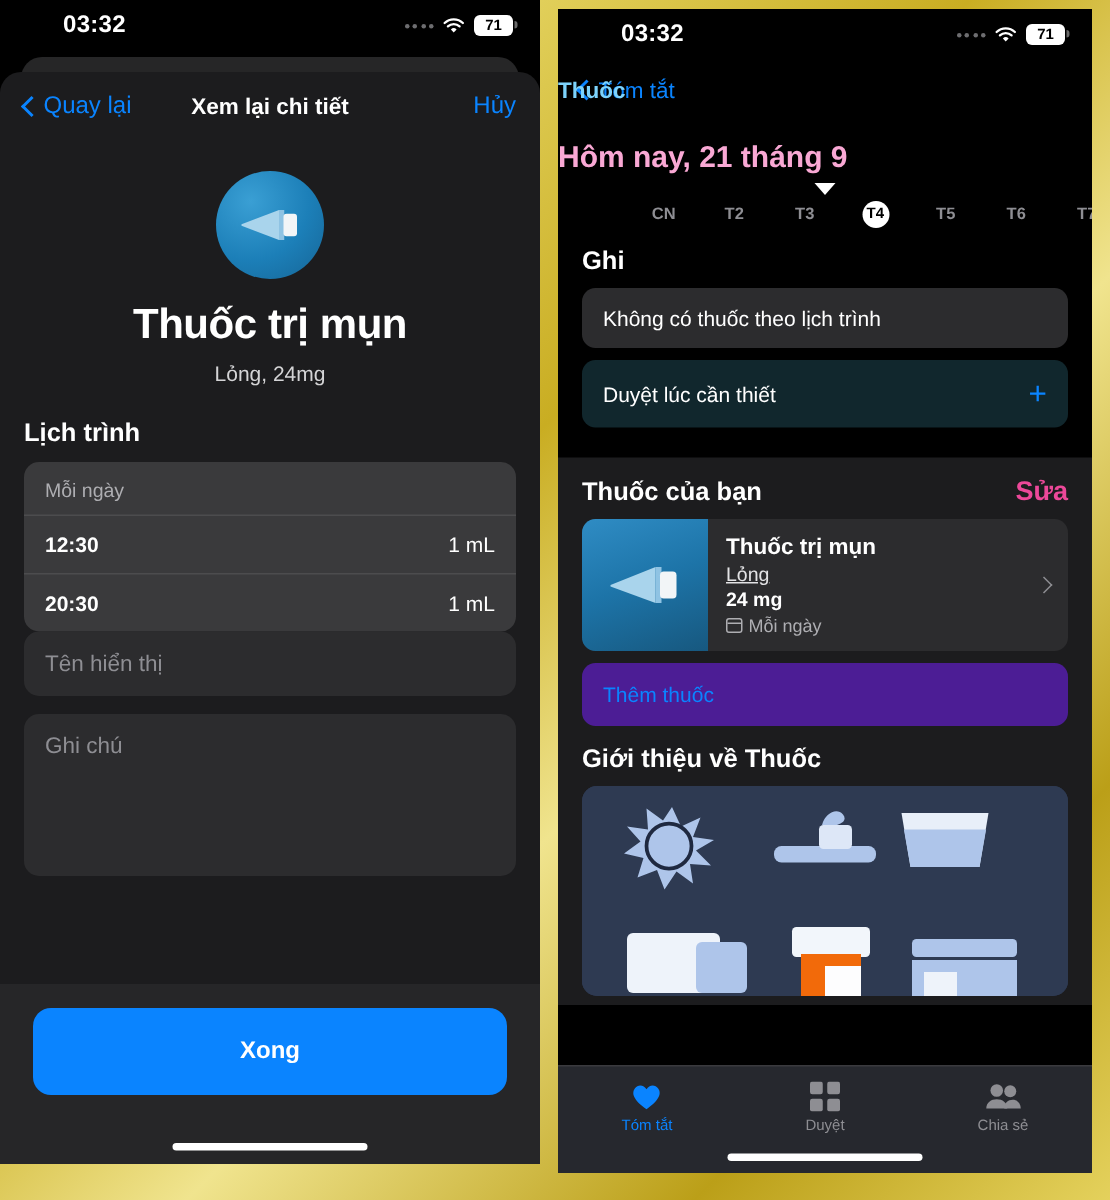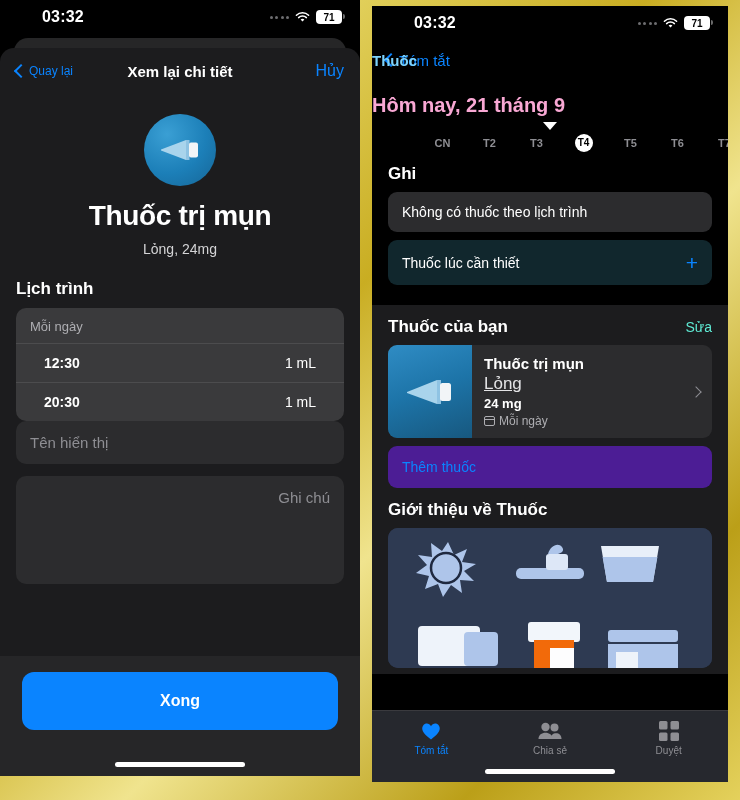--- a/index.html
+++ b/index.html
@@ -73,21 +73,21 @@
     background: #1c1c1e;
     border-radius: 14px 14px 0 0;
     overflow: hidden;
   }
   .sheet-nav {
     height: 46px;
     display: flex; align-items: center; justify-content: space-between;
     padding: 0 16px;
     position: relative;
   }
-  .nav-back { display: flex; align-items: center; gap: 3px; color: #0a84ff; font-size: 12px; }
+  .nav-back { display: flex; align-items: center; gap: 3px; color: #0a84ff; font-size: 16px; }
   .nav-title { position: absolute; left: 0; right: 0; text-align: center; color: #fff; font-size: 15px; font-weight: 600; pointer-events: none; }
   .nav-cancel { color: #0a84ff; font-size: 16px; z-index: 2; }
   .chev-left { width: 10px; height: 10px; border-left: 2.2px solid #0a84ff; border-bottom: 2.2px solid #0a84ff; transform: rotate(45deg); }
 
   .sheet-body { position: absolute; top: 46px; left: 0; right: 0; bottom: 0; overflow: hidden; }
 
   .med-hero { text-align: center; padding-top: 20px; }
   .med-circle {
     width: 72px; height: 72px; border-radius: 50%;
     margin: 0 auto;
@@ -101,36 +101,36 @@
 
   .card {
     margin: 0 16px;
     background: #3a3a3c;
     border-radius: 10px;
     overflow: hidden;
   }
   .card-head { color: #aeaeb2; font-size: 13px; padding: 11px 14px 9px; }
   .card-row {
     display: flex; align-items: center; justify-content: space-between;
-    padding: 11px 28px;
+    padding: 11px 14px;
     border-top: .5px solid #4c4c4e;
     color: #fff; font-size: 14px;
   }
   .card-row .t { font-weight: bold; }
   .card-row .d { font-weight: normal; }
 
   .field {
     margin: 0 16px 12px;
     background: #2c2c2e;
     border-radius: 10px;
     color: #8e8e93;
     font-size: 15px;
     padding: 13px 14px;
   }
-  .field.note { height: 108px; text-align: right; }
+  .field.note { height: 108px; }
 
   .sheet-footer {
     position: absolute; left: 0; right: 0; bottom: 0;
     background: #262628;
     padding: 16px 22px 0;
     height: 120px;
   }
   .btn-primary {
     display: block; width: 100%;
     background: #0a84ff; color: #fff;
@@ -160,38 +160,38 @@
     width: 18px; height: 18px; line-height: 18px; margin: 0 auto;
     font-size: 10px;
   }
   .day .dot { width: 34px; height: 34px; border-radius: 50%; background: #e6e6ea; margin: 6px auto 0; }
   .day.edge .dot { width: 28px; height: 34px; }
 
   .sect-black { background: #000; padding-bottom: 12px; }
   .sect-gray  { background: #1c1c1e; padding-bottom: 6px; }
 
   .r-sec-title { color: #fff; font-size: 17px; font-weight: bold; padding: 12px 16px 8px; display: flex; align-items: center; justify-content: space-between; }
-  .r-sec-title .edit { color: #5eead4; font-size: 14px; font-weight: normal; }
+  .r-sec-title .edit { color: #ec4899; font-size: 18px; font-weight: bold; }
 
   .r-card { margin: 0 16px 8px; background: #2c2c2e; border-radius: 9px; padding: 12px 14px; color: #fff; font-size: 14px; }
   .r-card.teal { background: #11272d; display: flex; align-items: center; justify-content: space-between; }
   .plus { color: #0a84ff; font-size: 21px; line-height: 1; font-weight: 300; }
 
   .med-item {
     margin: 0 16px; background: #2c2c2e; border-radius: 9px;
     display: flex; align-items: stretch; overflow: hidden; position: relative;
   }
   .med-thumb {
     width: 84px; flex: none;
     background: linear-gradient(160deg,#2f8cc4 0%, #1d74a8 48%, #17587f 100%);
     display: flex; align-items: center; justify-content: center;
   }
   .med-info { flex: 1; padding: 10px 12px; }
   .med-info .n { color: #fff; font-size: 15px; font-weight: 600; }
-  .med-info .f { color: #e3e3e5; font-size: 17px; margin-top: 2px; text-decoration: underline; }
+  .med-info .f { color: #e3e3e5; font-size: 13px; margin-top: 2px; text-decoration: underline; }
   .med-info .g { color: #fff; font-size: 13px; font-weight: 600; margin-top: 2px; }
   .med-info .sch { color: #aeaeb2; font-size: 12px; margin-top: 3px; display: flex; align-items: center; gap: 4px; }
   .cal-ico { width: 11px; height: 10px; border: 1px solid #aeaeb2; border-radius: 2px; display: inline-block; position: relative; }
   .cal-ico::before { content:""; position:absolute; left:0; right:0; top:2px; height:1px; background:#aeaeb2; }
   .chev-r { width: 8px; height: 8px; border-right: 1.8px solid #8e8e93; border-top: 1.8px solid #8e8e93; transform: rotate(45deg); align-self: center; margin-right: 12px; }
 
   .add-row { margin: 8px 16px 0; background: #4c1d95; border-radius: 9px; padding: 13px 14px; color: #0a84ff; font-size: 14px; }
 
   .about-card { margin: 0 16px; border-radius: 10px; overflow: hidden; background: #2e3a52; height: 140px; }
 
@@ -333,21 +333,21 @@
         <div class="day"><span class="lbl">T6</span><span class="dot"></span></div>
         <div class="day"><span class="lbl">T7</span><span class="dot"></span></div>
 
       </div>
 
       <div class="r-sec-title">
         <span>Ghi</span>
       </div>
       <div class="r-card">Không có thuốc theo lịch trình</div>
       <div class="r-card teal">
-        <span>Thuốc lúc cần thiết</span>
+        <span>Duyệt lúc cần thiết</span>
         <span class="plus">+</span>
       </div>
     </div>
 
     <div class="sect-gray">
       <div class="r-sec-title">
         <span>Thuốc của bạn</span>
         <span class="edit">Sửa</span>
       </div>
 
@@ -407,37 +407,37 @@
       <div class="tab active">
         <span class="ti">
           <svg width="22" height="20" viewBox="0 0 22 20">
               <path d="M11 18.5C2 12 1 7.8 3.2 4.6 5.3 1.6 9.3 2.1 11 5.2c1.7-3.1 5.7-3.6 7.8-.6C21 7.8 20 12 11 18.5z" fill="#0a84ff"></path>
             </svg>
         </span>
         <span class="tl">Tóm tắt</span>
       </div>
       <div class="tab">
         <span class="ti">
+          <svg width="20" height="20" viewBox="0 0 20 20">
+              <rect x="0" y="0" width="8.5" height="8.5" rx="1.5" fill="#8e8e93"></rect>
+              <rect x="11.5" y="0" width="8.5" height="8.5" rx="1.5" fill="#8e8e93"></rect>
+              <rect x="0" y="11.5" width="8.5" height="8.5" rx="1.5" fill="#8e8e93"></rect>
+              <rect x="11.5" y="11.5" width="8.5" height="8.5" rx="1.5" fill="#8e8e93"></rect>
+            </svg>
+        </span>
+        <span class="tl">Duyệt</span>
+      </div>
+      <div class="tab">
+        <span class="ti">
           <svg width="26" height="20" viewBox="0 0 26 20">
               <circle cx="8.5" cy="6" r="4.2" fill="#8e8e93"></circle>
               <circle cx="17.5" cy="6.5" r="4" fill="#8e8e93"></circle>
               <path d="M1.5 18c0-4 3.2-6.2 7-6.2s7 2.2 7 6.2z" fill="#8e8e93"></path>
               <path d="M13.5 18c0-3.8 2.6-5.8 5.6-5.8 3 0 5.4 2 5.4 5.8z" fill="#8e8e93"></path>
             </svg>
         </span>
         <span class="tl">Chia sẻ</span>
       </div>
-      <div class="tab">
-        <span class="ti">
-          <svg width="20" height="20" viewBox="0 0 20 20">
-              <rect x="0" y="0" width="8.5" height="8.5" rx="1.5" fill="#8e8e93"></rect>
-              <rect x="11.5" y="0" width="8.5" height="8.5" rx="1.5" fill="#8e8e93"></rect>
-              <rect x="0" y="11.5" width="8.5" height="8.5" rx="1.5" fill="#8e8e93"></rect>
-              <rect x="11.5" y="11.5" width="8.5" height="8.5" rx="1.5" fill="#8e8e93"></rect>
-            </svg>
-        </span>
-        <span class="tl">Duyệt</span>
-      </div>
       <div class="r-home-ind"></div>
     </div>
   </div>
 
 </div>
 
 </body></html>

